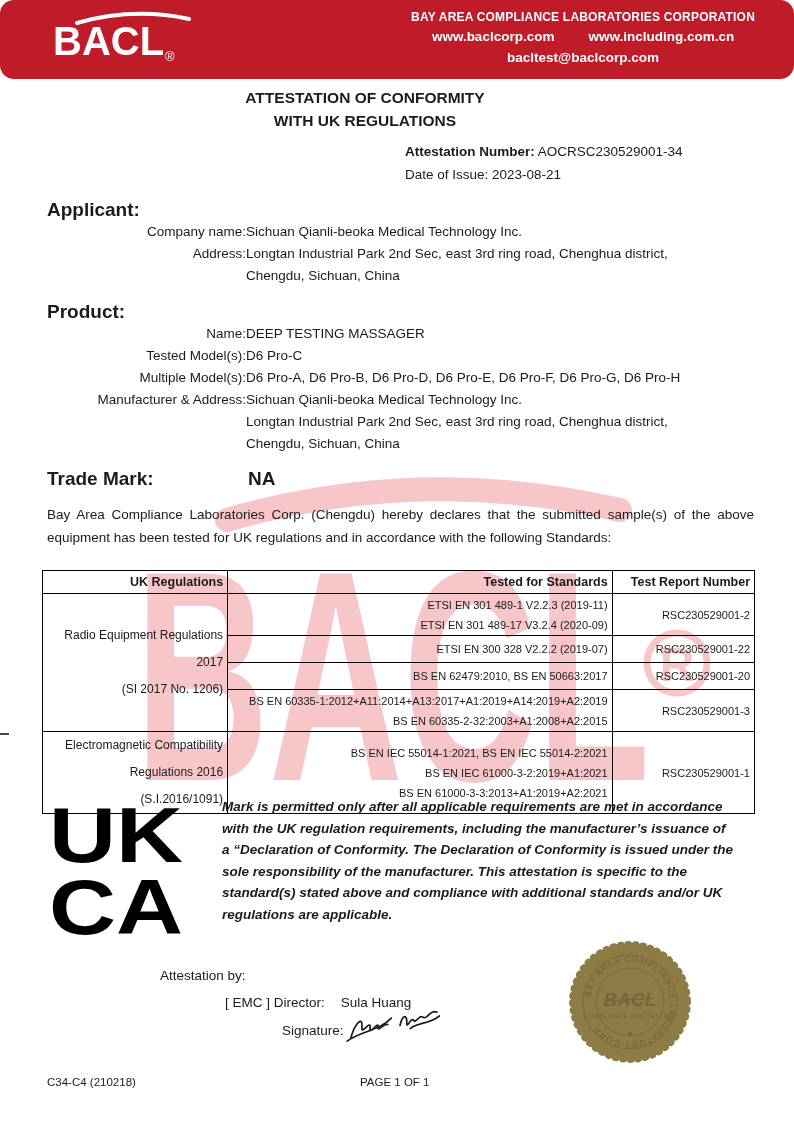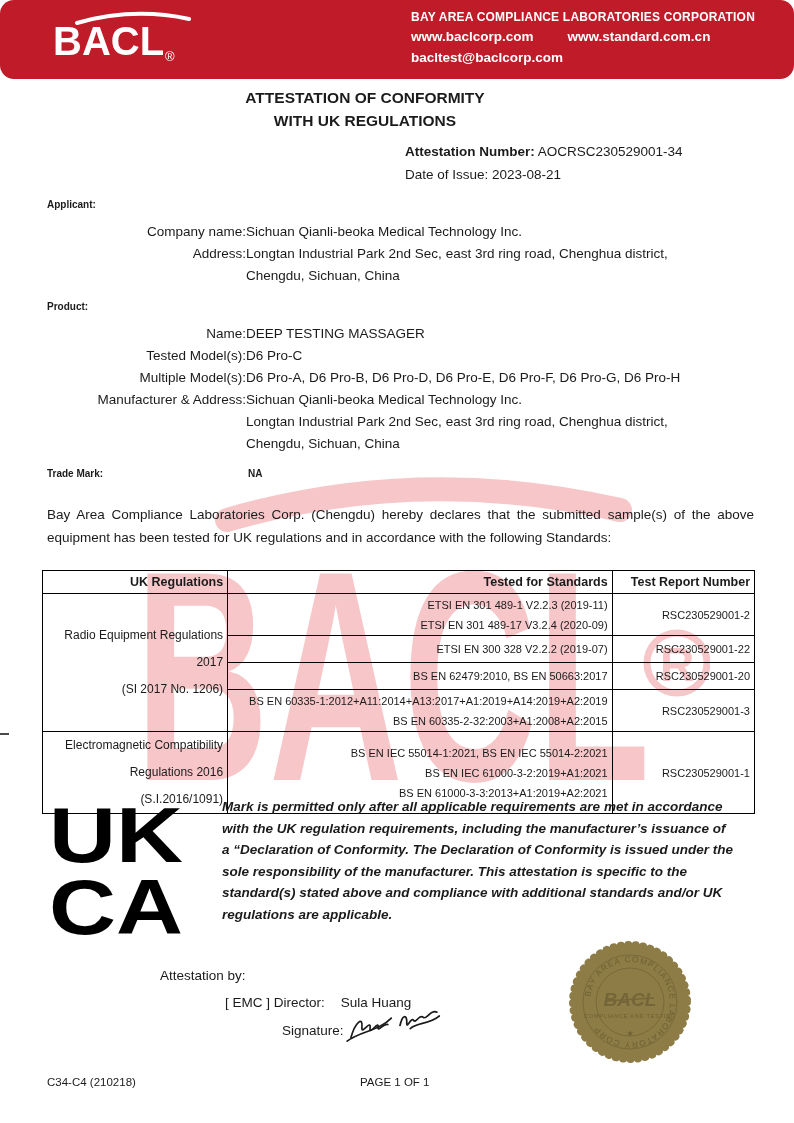--- a/index.html
+++ b/index.html
@@ -7,37 +7,37 @@
   .page { position:relative; width:794px; height:1123px; background:#fff; margin:0 auto;
           overflow:hidden; color:#1b1b1b; }
 
   
   .header { position:absolute; left:0; top:0; width:794px; height:79px; background:#c01b29; z-index:2;border-radius:14px; }
   .logo { position:absolute; left:53px; top:5px; width:160px; height:70px; }
   .logo-arc { position:absolute; left:20px; top:3px; }
   .logo-text { position:absolute; left:0; top:14px; color:#fff; font-size:40px; font-weight:bold;
                letter-spacing:0px; line-height:44px; }
   .logo-reg { font-size:13px; font-weight:normal; vertical-align:baseline; position:relative; top:6px; left:1px; }
-  .header-right { position:absolute; right:39px; top:8px; text-align:left; color:#fff; }
+  .header-right { position:absolute; right:39px; top:8px; text-align:center; color:#fff; }
   .corp-name { font-size:12px; font-weight:bold; letter-spacing:0.2px; line-height:18px; }
   .header-urls { font-size:13.5px; font-weight:bold; line-height:21px; }
   .header-urls .gap { display:inline-block; width:34px; }
   .header-email { font-size:13.5px; font-weight:bold; line-height:21px; }
 
   
   .watermark { position:absolute; left:90px; top:468px; width:620px; height:330px; z-index:0; pointer-events:none; }
 
   
   .doc-title { position:absolute; left:0; top:86px; width:730px; text-align:center;
                font-size:15.5px; font-weight:bold; line-height:23px; z-index:1; }
   .meta { position:absolute; left:405px; top:140px; font-size:13.5px; line-height:23px; z-index:1; }
   .meta b { font-weight:bold;text-align:right; }
 
   
-  .section-heading { position:absolute; font-size:10px; font-weight:bold; z-index:1; }
+  .section-heading { position:absolute; font-size:19px; font-weight:bold; z-index:1; }
   .kv { position:absolute; left:47px; display:grid; grid-template-columns:199px 1fr;
         column-gap:0; font-size:13.5px; line-height:22px; z-index:1; }
   .kv .lbl { text-align:right; }
   .declaration { position:absolute; left:47px; top:503px; width:707px; font-size:13.5px;
                  line-height:23px; text-align:justify; z-index:1; }
 
   
   .std-table { position:absolute; left:42px; top:570px; width:713px; border-collapse:collapse;
                z-index:1; table-layout:fixed; }
   .std-table th, .std-table td { border:1.5px solid #000; text-align:right; vertical-align:middle;
@@ -85,21 +85,21 @@
   <div class="header">
     <div class="logo">
       <svg class="logo-arc" width="120" height="18" viewBox="0 0 120 18">
         <path d="M4,15 Q60,-1 116,11" fill="none" stroke="#fff" stroke-width="4" stroke-linecap="round"></path>
       </svg>
       <div class="logo-text"><span>BACL</span><span class="logo-reg">®</span></div>
     </div>
     <div class="header-right">
       <div class="corp-name">BAY AREA COMPLIANCE LABORATORIES CORPORATION</div>
       <div class="header-urls">
-        <span>www.baclcorp.com</span><span class="gap"></span><span>www.standard.com.cn</span>
+        <span>www.baclcorp.com</span><span class="gap"></span><span>www.including.com.cn</span>
       </div>
       <div class="header-email">bacltest@baclcorp.com</div>
     </div>
   </div>
 
   <div class="doc-title">
     <div>ATTESTATION OF CONFORMITY</div>
     <div>WITH UK REGULATIONS</div>
   </div>
 

